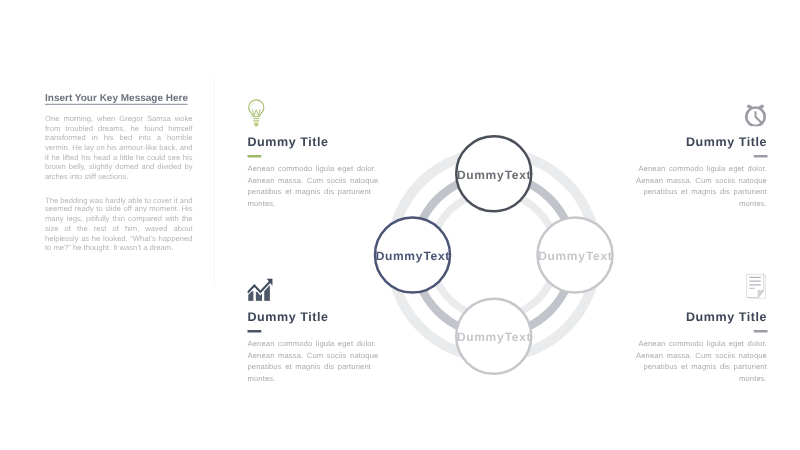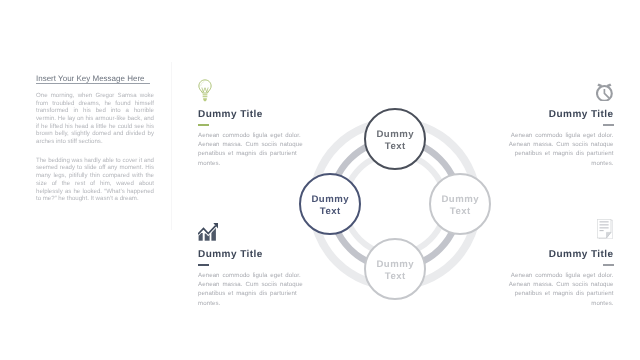--- a/index.html
+++ b/index.html
@@ -3,21 +3,21 @@
 <meta charset="utf-8">
 <style>
   html,body{margin:0;padding:0;}
   body{width:640px;height:360px;background:#ffffff;overflow:hidden;
        font-family:"Liberation Sans",sans-serif;-webkit-font-smoothing:antialiased;text-rendering:geometricPrecision;}
   *{-webkit-font-smoothing:antialiased;}
   .slide{position:relative;width:640px;height:360px;background:#fff;}
 
   
   .key-block{position:absolute;left:36px;top:73.8px;width:118px;}
-  .key-title{font-size:8px;font-weight:400;color:#6c737e;letter-spacing:0px;
+  .key-title{font-size:8px;font-weight:700;color:#6c737e;letter-spacing:0px;
              white-space:nowrap;line-height:9.5px;}
   .key-rule{width:114px;height:1.1px;background:#9aa0a9;margin-top:-0.6px;}
   .key-para{font-size:6.1px;line-height:7.72px;color:#b4b6bb;text-align:justify;}
   .key-para.p1{margin-top:8px;}
   .key-para.p2{margin-top:10.9px;}
   .divider{position:absolute;left:171px;top:62px;width:1px;height:168px;background:#f6f6f7;}
 
   
   .feat{position:absolute;width:106px;margin-left:10px;}
   .ftitle{font-size:10px;font-weight:700;color:#3d4657;letter-spacing:.45px;
@@ -40,21 +40,21 @@
   .f-bl .fdash{background:#4b5465;}
   .f-bl .ficon{left:-0.4px;top:-28px;}
 
   .f-br{left:497.6px;top:250px;width:106px;}
   .f-br .fdash{background:#9a9da3;}
   .f-br .ficon{right:0.6px;top:-31.3px;}
 
   
   .diagram{position:absolute;left:299px;top:107.5px;width:192px;height:192px;}
   .node{position:absolute;border-radius:50%;background:#fff;
-        display:flex;flex-direction:column;align-items:center;justify-content:center;}
+        display:flex;flex-direction:row;align-items:center;justify-content:center;}
   .node b{font-size:9.6px;font-weight:700;line-height:11.6px;display:block;text-align:center;letter-spacing:0.5px;text-indent:0.5px;}
   .node{padding-top:4px;}
   .diagram svg{position:absolute;left:0;top:0;}
   .node{width:62px;height:62px;box-sizing:border-box;}
   .n-top{left:65px;top:0px;border:2.9px solid #4a4f5a;}
   .n-top b{color:#6b6f76;}
   .n-left{left:0px;top:65px;border:2.7px solid #4a5474;}
   .n-left b{color:#4a5474;}
   .n-right{left:130px;top:65px;border:2.2px solid #c5c7cb;}
   .n-right b{color:#c5c7cb;}

